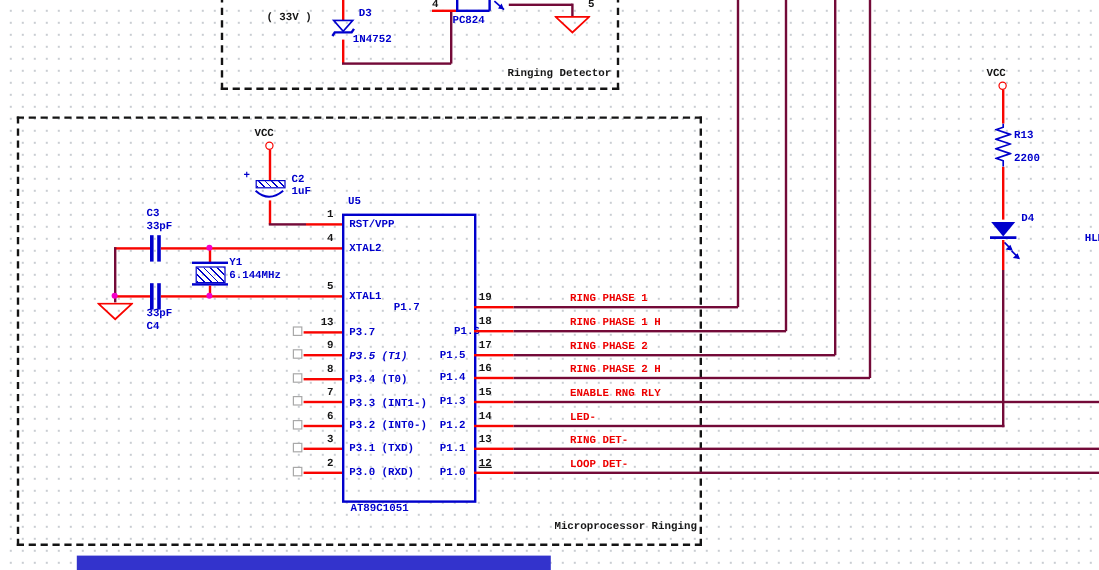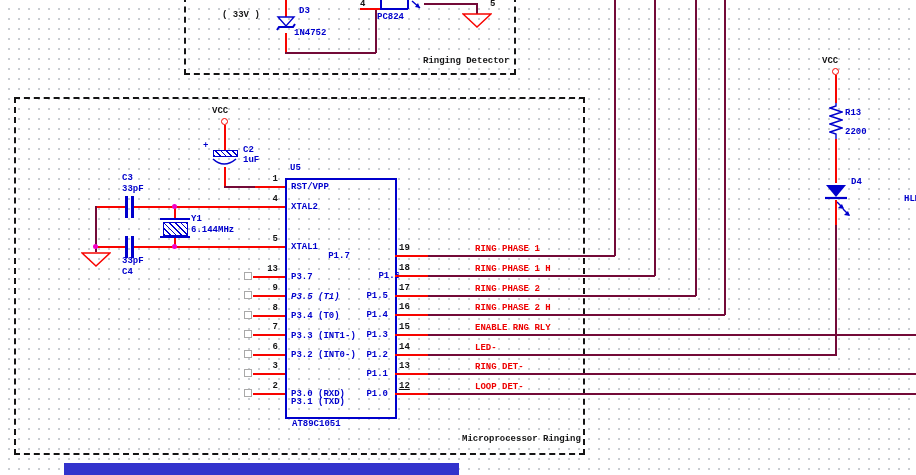--- a/index.html
+++ b/index.html
@@ -146,21 +146,21 @@
   <div class="t tb" style="left:292px;top:419px;">AT89C1051</div>
 
   <div class="t tb" style="left:291px;top:182px;">RST/VPP</div>
   <div class="t tb" style="left:291px;top:202px;">XTAL2</div>
   <div class="t tb" style="left:291px;top:242px;">XTAL1</div>
   <div class="t tb" style="left:291px;top:272px;">P3.7</div>
   <div class="t tb" style="left:291px;top:292px;font-style:italic;">P3.5 (T1)</div>
   <div class="t tb" style="left:291px;top:311px;">P3.4 (T0)</div>
   <div class="t tb" style="left:291px;top:331px;">P3.3 (INT1-)</div>
   <div class="t tb" style="left:291px;top:350px;">P3.2 (INT0-)</div>
-  <div class="t tb" style="left:291px;top:369px;margin-top:28px;">P3.1 (TXD)</div>
+  <div class="t tb" style="left:291px;top:369px;">P3.1 (TXD)</div>
   <div class="t tb" style="left:291px;top:389px;">P3.0 (RXD)</div>
 
   <div class="t tk num" style="left:254px;top:174px;">1</div>
   <div class="t tk num" style="left:254px;top:194px;">4</div>
   <div class="t tk num" style="left:254px;top:234px;">5</div>
   <div class="t tk num" style="left:254px;top:264px;">13</div>
   <div class="t tk num" style="left:254px;top:283px;">9</div>
   <div class="t tk num" style="left:254px;top:303px;">8</div>
   <div class="t tk num" style="left:254px;top:322px;">7</div>
   <div class="t tk num" style="left:254px;top:342px;">6</div>

